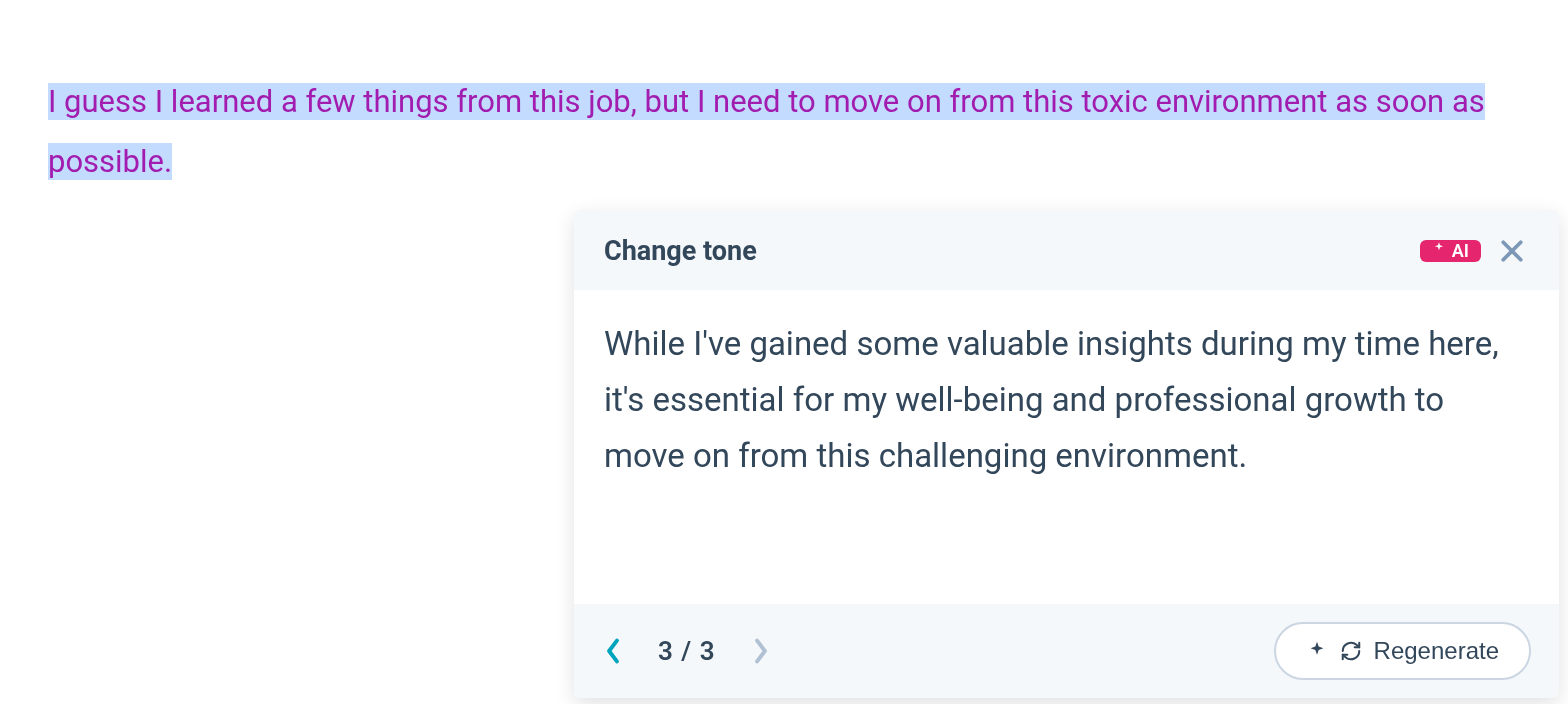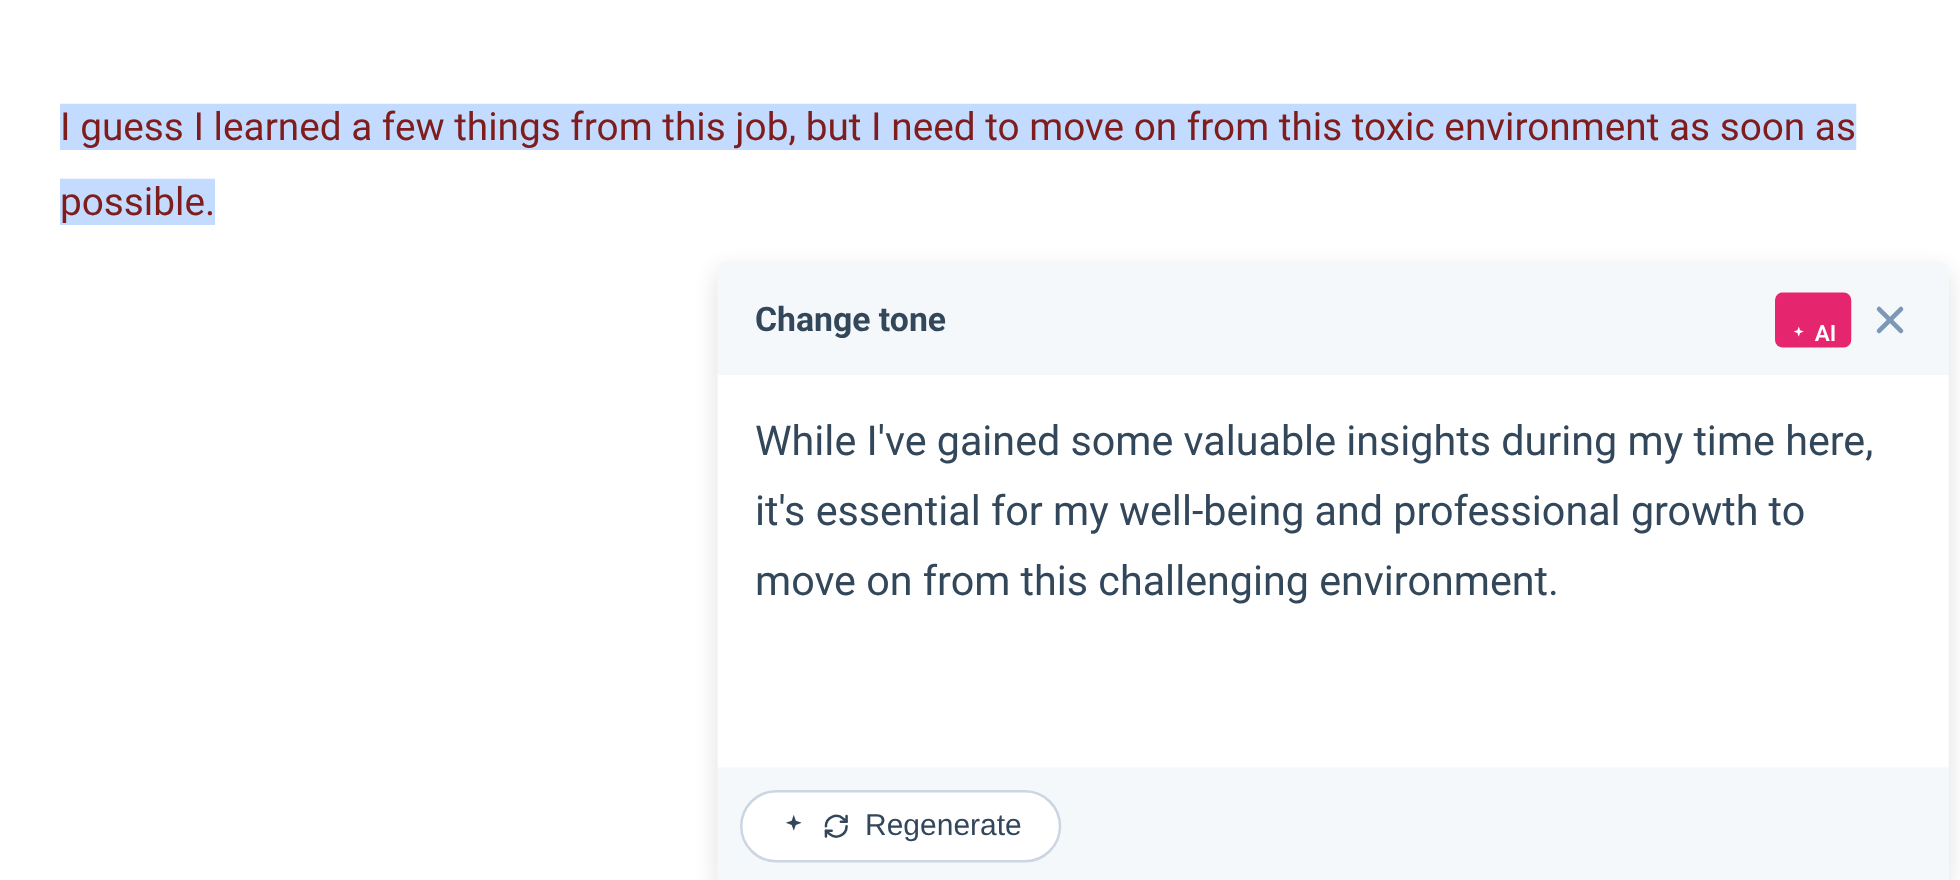--- a/index.html
+++ b/index.html
@@ -10,21 +10,21 @@
     font-family: -apple-system, BlinkMacSystemFont, "Segoe UI", Roboto, "Helvetica Neue", Arial, sans-serif;
     overflow: hidden;
     position: relative;
   }
   .editor-area {
     padding: 72px 48px 0 48px;
   }
   .editor-text {
     font-size: 31px;
     line-height: 1.95;
-    color: #7f1d1d;
+    color: #a21caf;
     font-weight: 400;
   }
   .editor-text .hl {
     background: #c2dbff;
   }
 
   .popup {
     position: absolute;
     left: 574px;
     top: 210px;
@@ -49,25 +49,25 @@
   .header-right {
     display: flex;
     align-items: center;
     gap: 14px;
   }
   .ai-badge {
     background: #e5266e;
     color: #fff;
     font-size: 18px;
     font-weight: 600;
-    height: 44px;
+    height: 22px;
     padding: 0 12px;
     border-radius: 6px;
     display: inline-flex;
-    align-items: flex-end;
+    align-items: flex-start;
     gap: 6px;
   }
   .ai-badge .spark {
     display:inline-block;
     line-height:1;
   }
   .close-btn {
     cursor: pointer;
     color: #7c98b6;
     display: inline-flex;
@@ -177,20 +177,33 @@
           </svg>
       </span>
     </div>
   </div>
 
   <div class="popup-body">
     <div class="suggestion-text">While I've gained some valuable insights during my time here, it's essential for my well-being and professional growth to move on from this challenging environment.</div>
   </div>
 
   <div class="popup-footer">
+    <div class="pager">
+      <span class="pager-arrow">
+        <svg viewBox="0 0 12 20" fill="none" stroke="currentColor" stroke-width="3" stroke-linecap="round" stroke-linejoin="round">
+            <polyline points="9,2 3,10 9,18"></polyline>
+          </svg>
+      </span>
+      <span class="pager-count">3 / 3</span>
+      <span class="pager-arrow disabled">
+        <svg viewBox="0 0 12 20" fill="none" stroke="currentColor" stroke-width="3" stroke-linecap="round" stroke-linejoin="round">
+            <polyline points="3,2 9,10 3,18"></polyline>
+          </svg>
+      </span>
+    </div>
     <div class="footer-actions">
       <button class="btn btn-outline">
         <span class="ico sparkle-sm">
           <svg viewBox="0 0 24 24" fill="currentColor">
               <path d="M12 2l1.8 5.2L19 9l-5.2 1.8L12 16l-1.8-5.2L5 9l5.2-1.8L12 2z"></path>
             </svg>
         </span>
         <span class="ico refresh-sm">
           <svg viewBox="0 0 24 24" fill="none" stroke="currentColor" stroke-width="2.2" stroke-linecap="round" stroke-linejoin="round">
             <path d="M3 12a9 9 0 0 1 15-6.7L21 8"></path>

